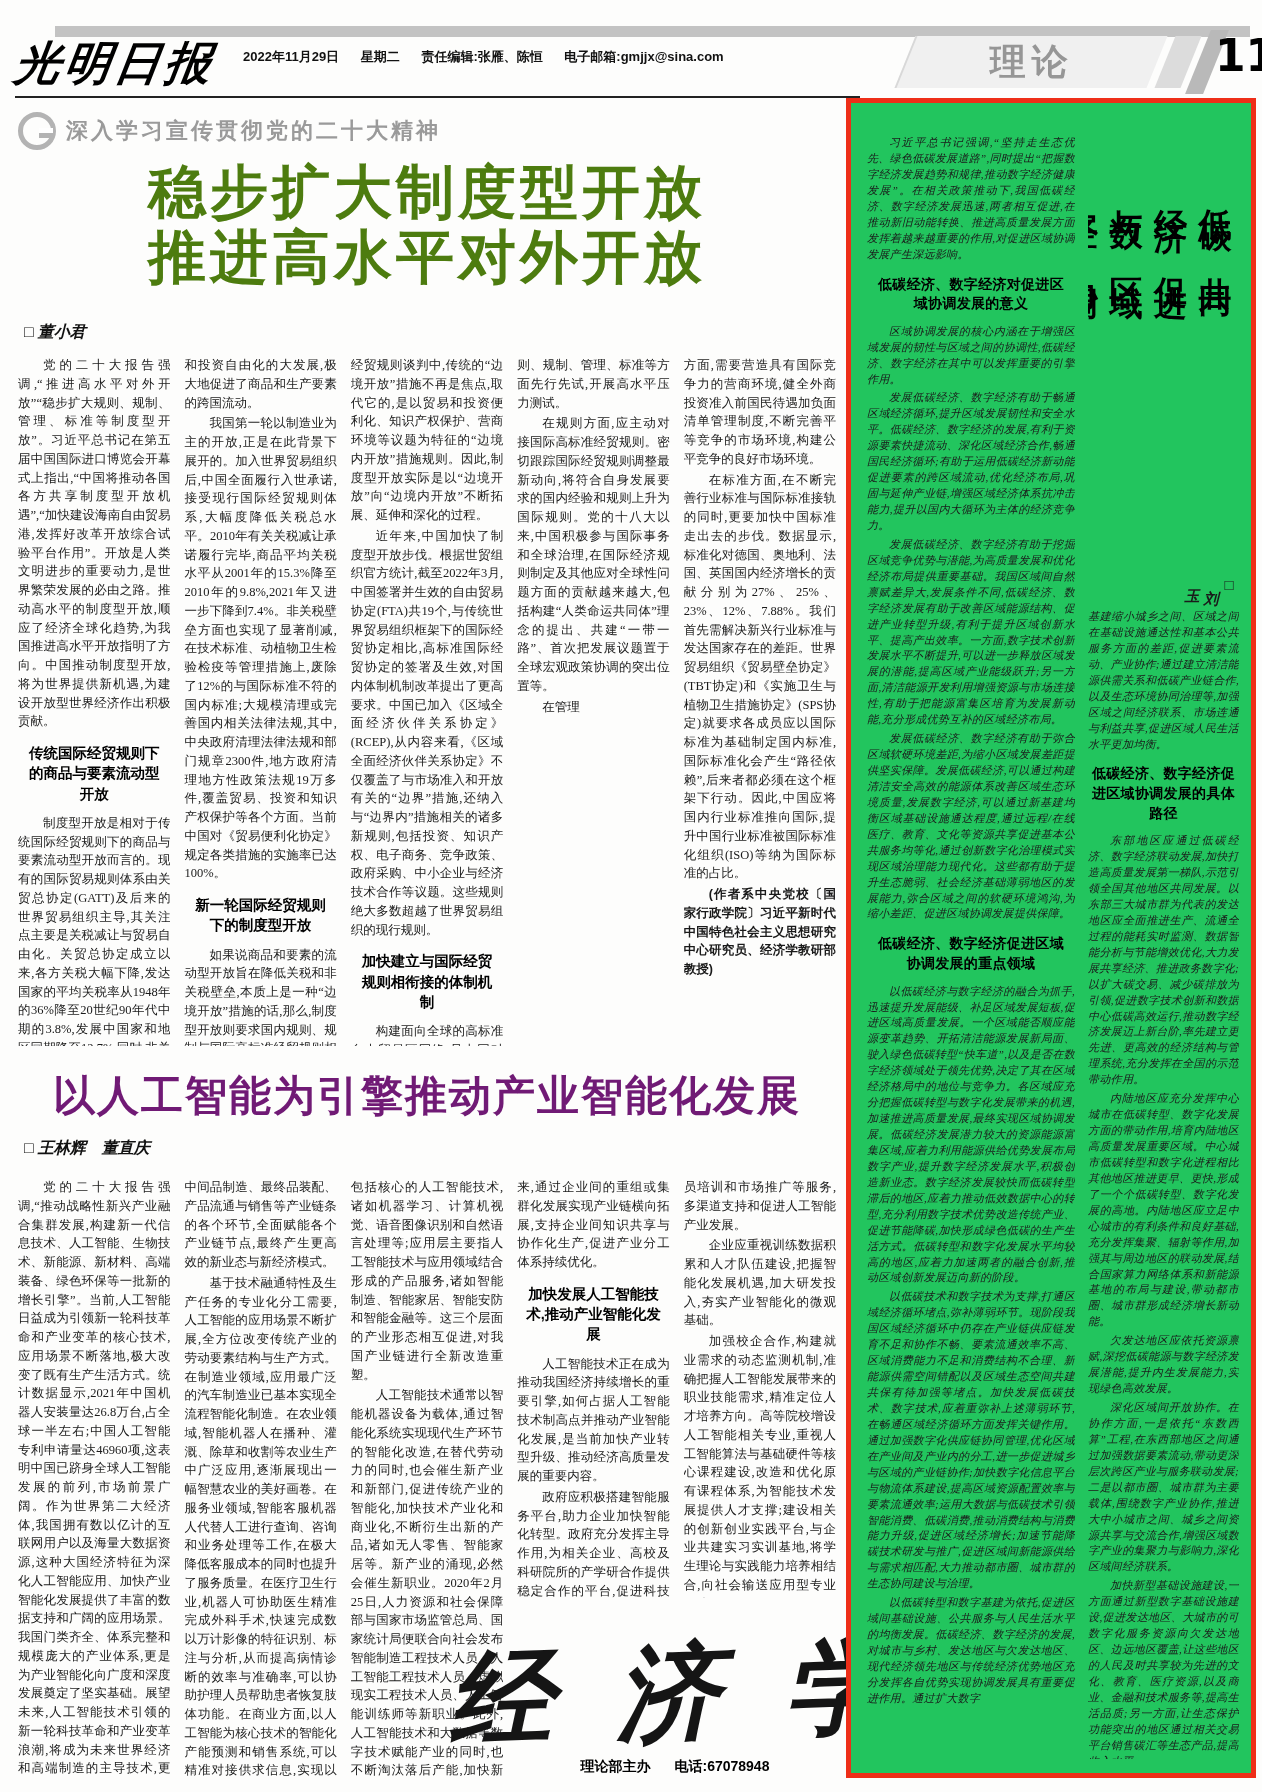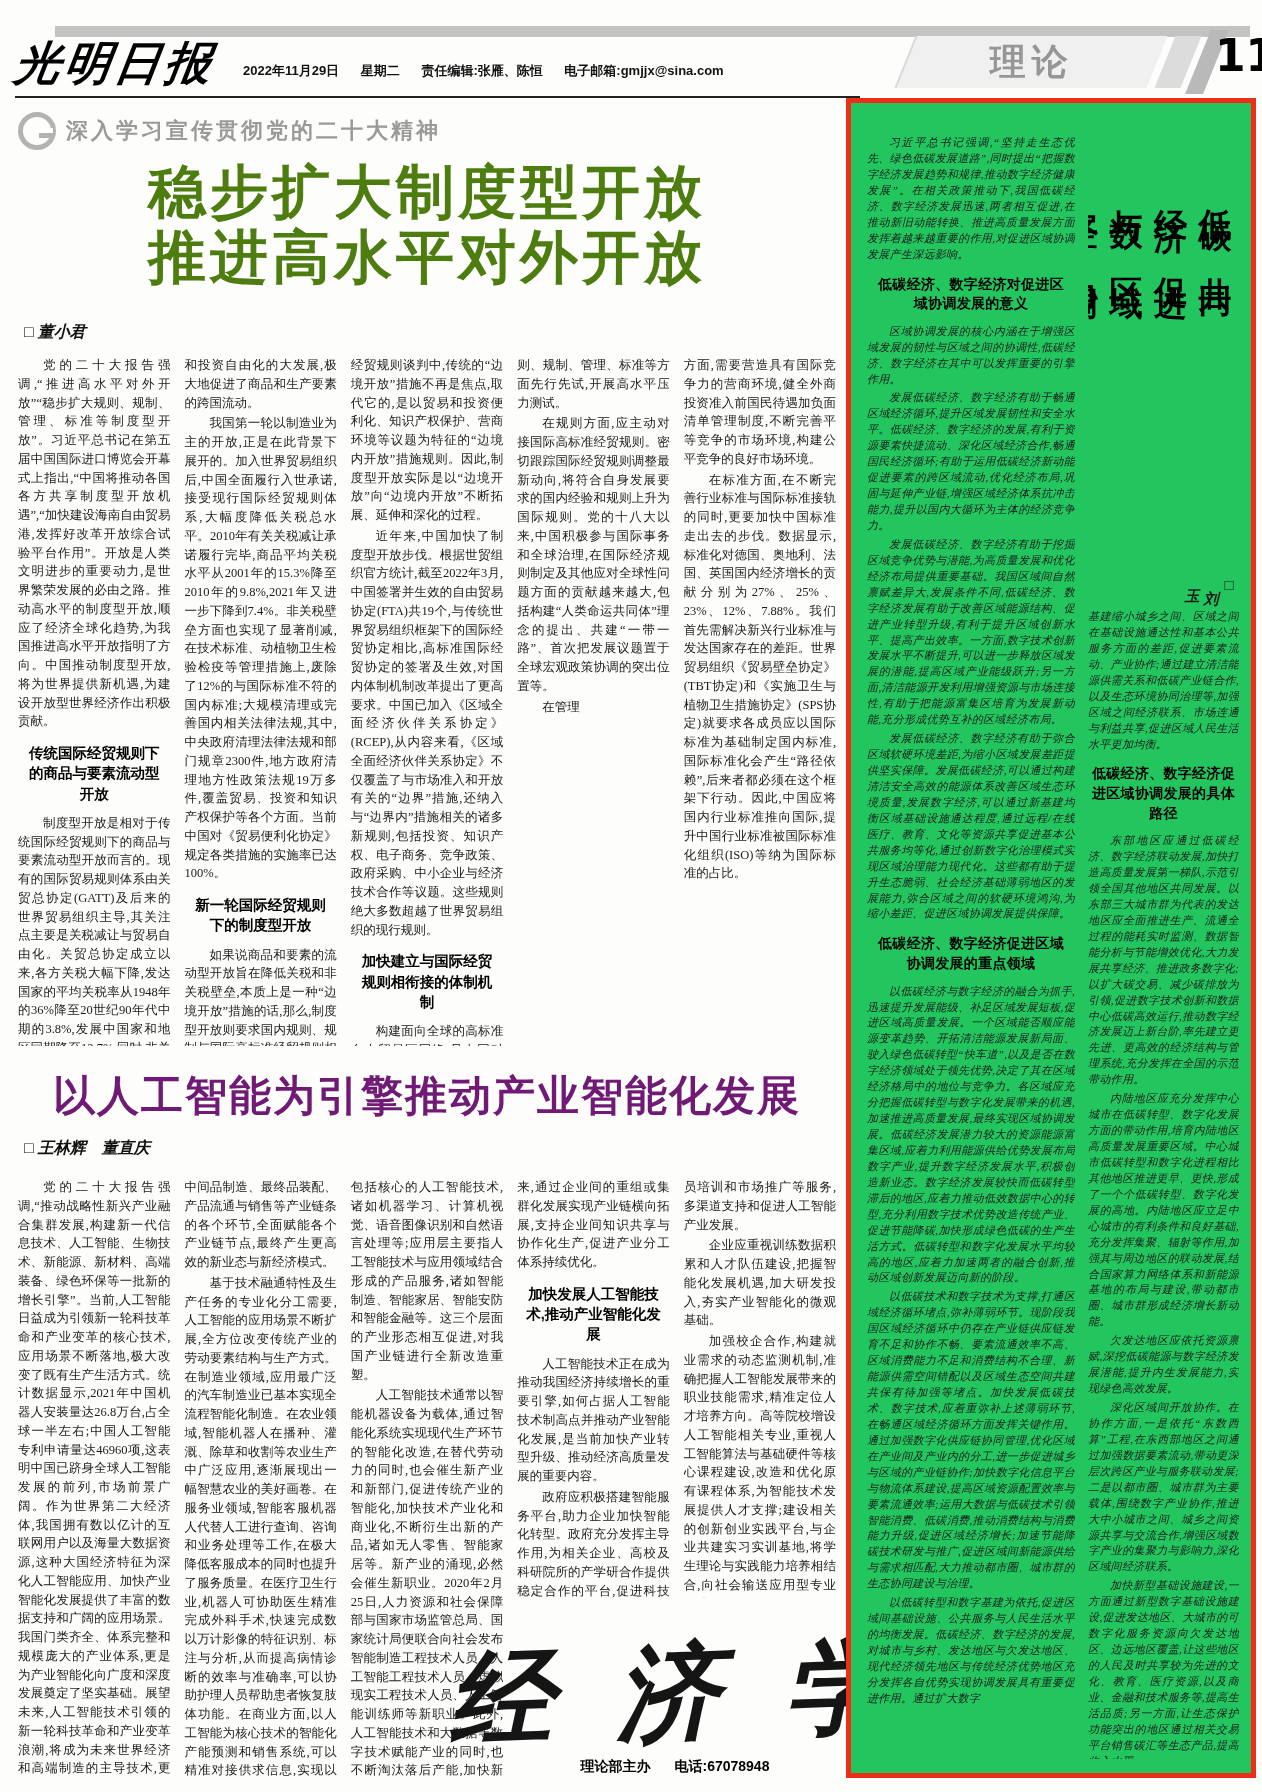--- a/index.html
+++ b/index.html
@@ -3,21 +3,21 @@
 <meta charset="utf-8">
 <style>
   html,body{margin:0;padding:0;background:#777;}
   .page{position:relative;width:1262px;height:1792px;margin:0 auto;background:#fdfdfc;overflow:hidden;
         font-family:"Liberation Serif","DejaVu Serif",serif;color:#1a1a1a;}
   
   .topbar{position:absolute;left:55px;top:26px;width:1195px;height:11px;background:#c3c3c3;}
   .masthead{position:absolute;left:15px;top:40px;display:flex;align-items:flex-end;}
   .paper-name{font-family:"DejaVu Serif",serif;font-style:italic;font-weight:bold;font-size:46px;
               letter-spacing:4px;transform:skewX(-8deg);line-height:1;color:#000;}
-  .dateline{margin-left:28px;margin-bottom:6px;font-family:"Liberation Sans",sans-serif;
+  .dateline{margin-left:28px;margin-bottom:20px;font-family:"Liberation Sans",sans-serif;
             font-weight:bold;font-size:13px;color:#111;}
   .dateline span{margin-right:18px;}
   .mast-rule{position:absolute;left:15px;top:96px;width:845px;border-top:2px solid #222;}
   .section-tab{position:absolute;left:905px;top:36px;width:250px;height:52px;background:#f0f0f0;
                transform:skewX(-22deg);border-left:2px solid #d8d8d8;display:flex;align-items:center;justify-content:center;}
   .section-tab .inner{transform:skewX(22deg);font-family:"Liberation Sans",sans-serif;font-weight:900;
                font-size:36px;color:#969696;letter-spacing:6px;}
   .tab-stripe1{position:absolute;left:1165px;top:36px;width:26px;height:52px;background:#dcdcdc;transform:skewX(-22deg);}
   .tab-stripe2{position:absolute;left:1198px;top:30px;width:18px;height:64px;background:#b9b9b9;transform:skewX(-22deg);}
   .page-number{position:absolute;left:1215px;top:30px;font-family:"DejaVu Sans",sans-serif;
@@ -126,20 +126,21 @@
         <p class="para">构建面向全球的高标准自由贸易区网络,是中国对接高标准国际经贸规则的主要路径。党的二十大报告指出,要“推进双边、区域和多边合作”。截至2021年5月13日,我国已签协议的自由贸易区19个,正在谈判的有10个,正在研究的自由贸易区8个。下一步,我国自由贸易试验区和自由贸易港需要进一步在规</p>
       </div>
     <div class="col">
         <p class="para cont">则、规制、管理、标准等方面先行先试,开展高水平压力测试。</p>
         <p class="para">在规则方面,应主动对接国际高标准经贸规则。密切跟踪国际经贸规则调整最新动向,将符合自身发展要求的国内经验和规则上升为国际规则。党的十八大以来,中国积极参与国际事务和全球治理,在国际经济规则制定及其他应对全球性问题方面的贡献越来越大,包括构建“人类命运共同体”理念的提出、共建“一带一路”、首次把发展议题置于全球宏观政策协调的突出位置等。</p>
         <p class="para">在管理</p>
       </div>
     <div class="col">
         <p class="para cont">方面,需要营造具有国际竞争力的营商环境,健全外商投资准入前国民待遇加负面清单管理制度,不断完善平等竞争的市场环境,构建公平竞争的良好市场环境。</p>
         <p class="para">在标准方面,在不断完善行业标准与国际标准接轨的同时,更要加快中国标准走出去的步伐。数据显示,标准化对德国、奥地利、法国、英国国内经济增长的贡献分别为27%、25%、23%、12%、7.88%。我们首先需解决新兴行业标准与发达国家存在的差距。世界贸易组织《贸易壁垒协定》(TBT协定)和《实施卫生与植物卫生措施协定》(SPS协定)就要求各成员应以国际标准为基础制定国内标准,国际标准化会产生“路径依赖”,后来者都必须在这个框架下行动。因此,中国应将国内行业标准推向国际,提升中国行业标准被国际标准化组织(ISO)等纳为国际标准的占比。</p>
+        <p class="para attribution">(作者系中央党校〔国家行政学院〕习近平新时代中国特色社会主义思想研究中心研究员、经济学教研部教授)</p>
       </div>
   </div>
 
   <div class="a2-title">以人工智能为引擎推动产业智能化发展</div>
   <div class="byline a2-byline">□  王林辉　董直庆</div>
   <div class="a2-body cols">
     <div class="col">
         <p class="para">党的二十大报告强调,“推动战略性新兴产业融合集群发展,构建新一代信息技术、人工智能、生物技术、新能源、新材料、高端装备、绿色环保等一批新的增长引擎”。当前,人工智能日益成为引领新一轮科技革命和产业变革的核心技术,应用场景不断落地,极大改变了既有生产生活方式。统计数据显示,2021年中国机器人安装量达26.8万台,占全球一半左右;中国人工智能专利申请量达46960项,这表明中国已跻身全球人工智能发展的前列,市场前景广阔。作为世界第二大经济体,我国拥有数以亿计的互联网用户以及海量大数据资源,这种大国经济特征为深化人工智能应用、加快产业智能化发展提供了丰富的数据支持和广阔的应用场景。我国门类齐全、体系完整和规模庞大的产业体系,更是为产业智能化向广度和深度发展奠定了坚实基础。展望未来,人工智能技术引领的新一轮科技革命和产业变革浪潮,将成为未来世界经济和高端制造的主导技术,更会对中国现代化产业体系建设发挥无可替代的作用。</p>
       </div>
     <div class="col">

